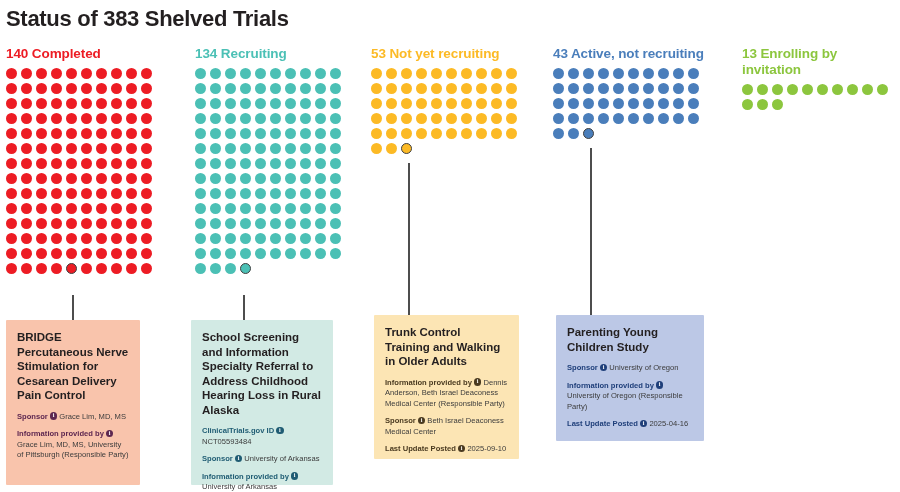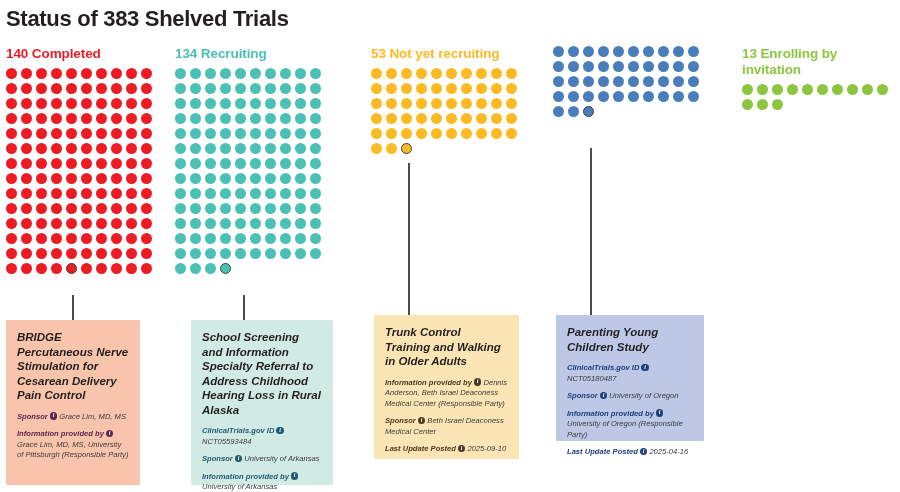--- a/index.html
+++ b/index.html
@@ -76,21 +76,20 @@
     width: 1.6px;
     background: #4d4d4d;
   }
 
   
   .callout {
     position: absolute;
     box-sizing: border-box;
     padding: 10px 11px 11px 11px;
     border-radius: 1px;
-    font-style: italic;
   }
   .callout-title {
     font-size: 11.5px;
     font-weight: bold;
     line-height: 14.5px;
     color: #231f20;
     margin: 0 0 9px 0;
   }
   .field {
     font-size: 7.6px;
@@ -152,21 +151,21 @@
         <div class="dot-row"><span class="dot" style="background: rgb(237, 28, 36);"></span><span class="dot" style="background: rgb(237, 28, 36);"></span><span class="dot" style="background: rgb(237, 28, 36);"></span><span class="dot" style="background: rgb(237, 28, 36);"></span><span class="dot" style="background: rgb(237, 28, 36);"></span><span class="dot" style="background: rgb(237, 28, 36);"></span><span class="dot" style="background: rgb(237, 28, 36);"></span><span class="dot" style="background: rgb(237, 28, 36);"></span><span class="dot" style="background: rgb(237, 28, 36);"></span><span class="dot" style="background: rgb(237, 28, 36);"></span></div>
         <div class="dot-row"><span class="dot" style="background: rgb(237, 28, 36);"></span><span class="dot" style="background: rgb(237, 28, 36);"></span><span class="dot" style="background: rgb(237, 28, 36);"></span><span class="dot" style="background: rgb(237, 28, 36);"></span><span class="dot" style="background: rgb(237, 28, 36);"></span><span class="dot" style="background: rgb(237, 28, 36);"></span><span class="dot" style="background: rgb(237, 28, 36);"></span><span class="dot" style="background: rgb(237, 28, 36);"></span><span class="dot" style="background: rgb(237, 28, 36);"></span><span class="dot" style="background: rgb(237, 28, 36);"></span></div>
         <div class="dot-row"><span class="dot" style="background: rgb(237, 28, 36);"></span><span class="dot" style="background: rgb(237, 28, 36);"></span><span class="dot" style="background: rgb(237, 28, 36);"></span><span class="dot" style="background: rgb(237, 28, 36);"></span><span class="dot" style="background: rgb(237, 28, 36);"></span><span class="dot" style="background: rgb(237, 28, 36);"></span><span class="dot" style="background: rgb(237, 28, 36);"></span><span class="dot" style="background: rgb(237, 28, 36);"></span><span class="dot" style="background: rgb(237, 28, 36);"></span><span class="dot" style="background: rgb(237, 28, 36);"></span></div>
         <div class="dot-row"><span class="dot" style="background: rgb(237, 28, 36);"></span><span class="dot" style="background: rgb(237, 28, 36);"></span><span class="dot" style="background: rgb(237, 28, 36);"></span><span class="dot" style="background: rgb(237, 28, 36);"></span><span class="dot" style="background: rgb(237, 28, 36);"></span><span class="dot" style="background: rgb(237, 28, 36);"></span><span class="dot" style="background: rgb(237, 28, 36);"></span><span class="dot" style="background: rgb(237, 28, 36);"></span><span class="dot" style="background: rgb(237, 28, 36);"></span><span class="dot" style="background: rgb(237, 28, 36);"></span></div>
         <div class="dot-row"><span class="dot" style="background: rgb(237, 28, 36);"></span><span class="dot" style="background: rgb(237, 28, 36);"></span><span class="dot" style="background: rgb(237, 28, 36);"></span><span class="dot" style="background: rgb(237, 28, 36);"></span><span class="dot" style="background: rgb(237, 28, 36);"></span><span class="dot" style="background: rgb(237, 28, 36);"></span><span class="dot" style="background: rgb(237, 28, 36);"></span><span class="dot" style="background: rgb(237, 28, 36);"></span><span class="dot" style="background: rgb(237, 28, 36);"></span><span class="dot" style="background: rgb(237, 28, 36);"></span></div>
         <div class="dot-row"><span class="dot" style="background: rgb(237, 28, 36);"></span><span class="dot" style="background: rgb(237, 28, 36);"></span><span class="dot" style="background: rgb(237, 28, 36);"></span><span class="dot" style="background: rgb(237, 28, 36);"></span><span class="dot" style="background: rgb(237, 28, 36);"></span><span class="dot" style="background: rgb(237, 28, 36);"></span><span class="dot" style="background: rgb(237, 28, 36);"></span><span class="dot" style="background: rgb(237, 28, 36);"></span><span class="dot" style="background: rgb(237, 28, 36);"></span><span class="dot" style="background: rgb(237, 28, 36);"></span></div>
         <div class="dot-row"><span class="dot" style="background: rgb(237, 28, 36);"></span><span class="dot" style="background: rgb(237, 28, 36);"></span><span class="dot" style="background: rgb(237, 28, 36);"></span><span class="dot" style="background: rgb(237, 28, 36);"></span><span class="dot highlight" style="background: rgb(237, 28, 36);"></span><span class="dot" style="background: rgb(237, 28, 36);"></span><span class="dot" style="background: rgb(237, 28, 36);"></span><span class="dot" style="background: rgb(237, 28, 36);"></span><span class="dot" style="background: rgb(237, 28, 36);"></span><span class="dot" style="background: rgb(237, 28, 36);"></span></div>
       </div>
   </div>
 
-  <div class="column" style="left:175px;">
+  <div class="column" style="left:195px;">
     <div class="col-heading" style="color:#4BC0B5;">134 Recruiting</div>
     <div class="dot-grid" id="grid-recruiting">
         <div class="dot-row"><span class="dot" style="background: rgb(75, 192, 181);"></span><span class="dot" style="background: rgb(75, 192, 181);"></span><span class="dot" style="background: rgb(75, 192, 181);"></span><span class="dot" style="background: rgb(75, 192, 181);"></span><span class="dot" style="background: rgb(75, 192, 181);"></span><span class="dot" style="background: rgb(75, 192, 181);"></span><span class="dot" style="background: rgb(75, 192, 181);"></span><span class="dot" style="background: rgb(75, 192, 181);"></span><span class="dot" style="background: rgb(75, 192, 181);"></span><span class="dot" style="background: rgb(75, 192, 181);"></span></div>
         <div class="dot-row"><span class="dot" style="background: rgb(75, 192, 181);"></span><span class="dot" style="background: rgb(75, 192, 181);"></span><span class="dot" style="background: rgb(75, 192, 181);"></span><span class="dot" style="background: rgb(75, 192, 181);"></span><span class="dot" style="background: rgb(75, 192, 181);"></span><span class="dot" style="background: rgb(75, 192, 181);"></span><span class="dot" style="background: rgb(75, 192, 181);"></span><span class="dot" style="background: rgb(75, 192, 181);"></span><span class="dot" style="background: rgb(75, 192, 181);"></span><span class="dot" style="background: rgb(75, 192, 181);"></span></div>
         <div class="dot-row"><span class="dot" style="background: rgb(75, 192, 181);"></span><span class="dot" style="background: rgb(75, 192, 181);"></span><span class="dot" style="background: rgb(75, 192, 181);"></span><span class="dot" style="background: rgb(75, 192, 181);"></span><span class="dot" style="background: rgb(75, 192, 181);"></span><span class="dot" style="background: rgb(75, 192, 181);"></span><span class="dot" style="background: rgb(75, 192, 181);"></span><span class="dot" style="background: rgb(75, 192, 181);"></span><span class="dot" style="background: rgb(75, 192, 181);"></span><span class="dot" style="background: rgb(75, 192, 181);"></span></div>
         <div class="dot-row"><span class="dot" style="background: rgb(75, 192, 181);"></span><span class="dot" style="background: rgb(75, 192, 181);"></span><span class="dot" style="background: rgb(75, 192, 181);"></span><span class="dot" style="background: rgb(75, 192, 181);"></span><span class="dot" style="background: rgb(75, 192, 181);"></span><span class="dot" style="background: rgb(75, 192, 181);"></span><span class="dot" style="background: rgb(75, 192, 181);"></span><span class="dot" style="background: rgb(75, 192, 181);"></span><span class="dot" style="background: rgb(75, 192, 181);"></span><span class="dot" style="background: rgb(75, 192, 181);"></span></div>
         <div class="dot-row"><span class="dot" style="background: rgb(75, 192, 181);"></span><span class="dot" style="background: rgb(75, 192, 181);"></span><span class="dot" style="background: rgb(75, 192, 181);"></span><span class="dot" style="background: rgb(75, 192, 181);"></span><span class="dot" style="background: rgb(75, 192, 181);"></span><span class="dot" style="background: rgb(75, 192, 181);"></span><span class="dot" style="background: rgb(75, 192, 181);"></span><span class="dot" style="background: rgb(75, 192, 181);"></span><span class="dot" style="background: rgb(75, 192, 181);"></span><span class="dot" style="background: rgb(75, 192, 181);"></span></div>
         <div class="dot-row"><span class="dot" style="background: rgb(75, 192, 181);"></span><span class="dot" style="background: rgb(75, 192, 181);"></span><span class="dot" style="background: rgb(75, 192, 181);"></span><span class="dot" style="background: rgb(75, 192, 181);"></span><span class="dot" style="background: rgb(75, 192, 181);"></span><span class="dot" style="background: rgb(75, 192, 181);"></span><span class="dot" style="background: rgb(75, 192, 181);"></span><span class="dot" style="background: rgb(75, 192, 181);"></span><span class="dot" style="background: rgb(75, 192, 181);"></span><span class="dot" style="background: rgb(75, 192, 181);"></span></div>
         <div class="dot-row"><span class="dot" style="background: rgb(75, 192, 181);"></span><span class="dot" style="background: rgb(75, 192, 181);"></span><span class="dot" style="background: rgb(75, 192, 181);"></span><span class="dot" style="background: rgb(75, 192, 181);"></span><span class="dot" style="background: rgb(75, 192, 181);"></span><span class="dot" style="background: rgb(75, 192, 181);"></span><span class="dot" style="background: rgb(75, 192, 181);"></span><span class="dot" style="background: rgb(75, 192, 181);"></span><span class="dot" style="background: rgb(75, 192, 181);"></span><span class="dot" style="background: rgb(75, 192, 181);"></span></div>
         <div class="dot-row"><span class="dot" style="background: rgb(75, 192, 181);"></span><span class="dot" style="background: rgb(75, 192, 181);"></span><span class="dot" style="background: rgb(75, 192, 181);"></span><span class="dot" style="background: rgb(75, 192, 181);"></span><span class="dot" style="background: rgb(75, 192, 181);"></span><span class="dot" style="background: rgb(75, 192, 181);"></span><span class="dot" style="background: rgb(75, 192, 181);"></span><span class="dot" style="background: rgb(75, 192, 181);"></span><span class="dot" style="background: rgb(75, 192, 181);"></span><span class="dot" style="background: rgb(75, 192, 181);"></span></div>
@@ -185,20 +184,21 @@
         <div class="dot-row"><span class="dot" style="background: rgb(252, 186, 37);"></span><span class="dot" style="background: rgb(252, 186, 37);"></span><span class="dot" style="background: rgb(252, 186, 37);"></span><span class="dot" style="background: rgb(252, 186, 37);"></span><span class="dot" style="background: rgb(252, 186, 37);"></span><span class="dot" style="background: rgb(252, 186, 37);"></span><span class="dot" style="background: rgb(252, 186, 37);"></span><span class="dot" style="background: rgb(252, 186, 37);"></span><span class="dot" style="background: rgb(252, 186, 37);"></span><span class="dot" style="background: rgb(252, 186, 37);"></span></div>
         <div class="dot-row"><span class="dot" style="background: rgb(252, 186, 37);"></span><span class="dot" style="background: rgb(252, 186, 37);"></span><span class="dot" style="background: rgb(252, 186, 37);"></span><span class="dot" style="background: rgb(252, 186, 37);"></span><span class="dot" style="background: rgb(252, 186, 37);"></span><span class="dot" style="background: rgb(252, 186, 37);"></span><span class="dot" style="background: rgb(252, 186, 37);"></span><span class="dot" style="background: rgb(252, 186, 37);"></span><span class="dot" style="background: rgb(252, 186, 37);"></span><span class="dot" style="background: rgb(252, 186, 37);"></span></div>
         <div class="dot-row"><span class="dot" style="background: rgb(252, 186, 37);"></span><span class="dot" style="background: rgb(252, 186, 37);"></span><span class="dot" style="background: rgb(252, 186, 37);"></span><span class="dot" style="background: rgb(252, 186, 37);"></span><span class="dot" style="background: rgb(252, 186, 37);"></span><span class="dot" style="background: rgb(252, 186, 37);"></span><span class="dot" style="background: rgb(252, 186, 37);"></span><span class="dot" style="background: rgb(252, 186, 37);"></span><span class="dot" style="background: rgb(252, 186, 37);"></span><span class="dot" style="background: rgb(252, 186, 37);"></span></div>
         <div class="dot-row"><span class="dot" style="background: rgb(252, 186, 37);"></span><span class="dot" style="background: rgb(252, 186, 37);"></span><span class="dot" style="background: rgb(252, 186, 37);"></span><span class="dot" style="background: rgb(252, 186, 37);"></span><span class="dot" style="background: rgb(252, 186, 37);"></span><span class="dot" style="background: rgb(252, 186, 37);"></span><span class="dot" style="background: rgb(252, 186, 37);"></span><span class="dot" style="background: rgb(252, 186, 37);"></span><span class="dot" style="background: rgb(252, 186, 37);"></span><span class="dot" style="background: rgb(252, 186, 37);"></span></div>
         <div class="dot-row"><span class="dot" style="background: rgb(252, 186, 37);"></span><span class="dot" style="background: rgb(252, 186, 37);"></span><span class="dot" style="background: rgb(252, 186, 37);"></span><span class="dot" style="background: rgb(252, 186, 37);"></span><span class="dot" style="background: rgb(252, 186, 37);"></span><span class="dot" style="background: rgb(252, 186, 37);"></span><span class="dot" style="background: rgb(252, 186, 37);"></span><span class="dot" style="background: rgb(252, 186, 37);"></span><span class="dot" style="background: rgb(252, 186, 37);"></span><span class="dot" style="background: rgb(252, 186, 37);"></span></div>
         <div class="dot-row"><span class="dot" style="background: rgb(252, 186, 37);"></span><span class="dot" style="background: rgb(252, 186, 37);"></span><span class="dot highlight" style="background: rgb(252, 186, 37);"></span></div>
       </div>
   </div>
 
   <div class="column" style="left:553px;">
+    <div class="col-heading" style="color:#4A7EBB;">43 Active, not recruiting</div>
     <div class="dot-grid" id="grid-active_not_recruiting">
         <div class="dot-row"><span class="dot" style="background: rgb(74, 126, 187);"></span><span class="dot" style="background: rgb(74, 126, 187);"></span><span class="dot" style="background: rgb(74, 126, 187);"></span><span class="dot" style="background: rgb(74, 126, 187);"></span><span class="dot" style="background: rgb(74, 126, 187);"></span><span class="dot" style="background: rgb(74, 126, 187);"></span><span class="dot" style="background: rgb(74, 126, 187);"></span><span class="dot" style="background: rgb(74, 126, 187);"></span><span class="dot" style="background: rgb(74, 126, 187);"></span><span class="dot" style="background: rgb(74, 126, 187);"></span></div>
         <div class="dot-row"><span class="dot" style="background: rgb(74, 126, 187);"></span><span class="dot" style="background: rgb(74, 126, 187);"></span><span class="dot" style="background: rgb(74, 126, 187);"></span><span class="dot" style="background: rgb(74, 126, 187);"></span><span class="dot" style="background: rgb(74, 126, 187);"></span><span class="dot" style="background: rgb(74, 126, 187);"></span><span class="dot" style="background: rgb(74, 126, 187);"></span><span class="dot" style="background: rgb(74, 126, 187);"></span><span class="dot" style="background: rgb(74, 126, 187);"></span><span class="dot" style="background: rgb(74, 126, 187);"></span></div>
         <div class="dot-row"><span class="dot" style="background: rgb(74, 126, 187);"></span><span class="dot" style="background: rgb(74, 126, 187);"></span><span class="dot" style="background: rgb(74, 126, 187);"></span><span class="dot" style="background: rgb(74, 126, 187);"></span><span class="dot" style="background: rgb(74, 126, 187);"></span><span class="dot" style="background: rgb(74, 126, 187);"></span><span class="dot" style="background: rgb(74, 126, 187);"></span><span class="dot" style="background: rgb(74, 126, 187);"></span><span class="dot" style="background: rgb(74, 126, 187);"></span><span class="dot" style="background: rgb(74, 126, 187);"></span></div>
         <div class="dot-row"><span class="dot" style="background: rgb(74, 126, 187);"></span><span class="dot" style="background: rgb(74, 126, 187);"></span><span class="dot" style="background: rgb(74, 126, 187);"></span><span class="dot" style="background: rgb(74, 126, 187);"></span><span class="dot" style="background: rgb(74, 126, 187);"></span><span class="dot" style="background: rgb(74, 126, 187);"></span><span class="dot" style="background: rgb(74, 126, 187);"></span><span class="dot" style="background: rgb(74, 126, 187);"></span><span class="dot" style="background: rgb(74, 126, 187);"></span><span class="dot" style="background: rgb(74, 126, 187);"></span></div>
         <div class="dot-row"><span class="dot" style="background: rgb(74, 126, 187);"></span><span class="dot" style="background: rgb(74, 126, 187);"></span><span class="dot highlight" style="background: rgb(74, 126, 187);"></span></div>
       </div>
   </div>
 
   <div class="column" style="left:742px; width:152px;">
@@ -252,23 +252,20 @@
     </div>
     <div class="field">
       <span class="field-label" style="color:#4A3A20;">Last Update Posted</span><span class="info-icon" style="background:#4A3A20;"></span><span class="field-value">2025-09-10</span>
     </div>
   </div>
 
   <div class="callout" style="left:556px; top:315px; width:148px; height:126px; background:#BCC8E6;">
     <div class="callout-title">Parenting Young Children Study</div>
 
     <div class="field">
-      <span class="field-label" style="color:#1F3F7A;">ClinicalTrials.gov ID</span><span class="info-icon" style="background:#1F3F7A;"></span><span class="field-value">NCT05180487</span>
-    </div>
-    <div class="field">
       <span class="field-label" style="color:#1F3F7A;">Sponsor</span><span class="info-icon" style="background:#1F3F7A;"></span><span class="field-value">University of Oregon</span>
     </div>
     <div class="field">
       <span class="field-label" style="color:#1F3F7A;">Information provided by</span><span class="info-icon" style="background:#1F3F7A;"></span><span class="field-value">University of Oregon (Responsible Party)</span>
     </div>
     <div class="field">
       <span class="field-label" style="color:#1F3F7A;">Last Update Posted</span><span class="info-icon" style="background:#1F3F7A;"></span><span class="field-value">2025-04-16</span>
     </div>
   </div>
 

